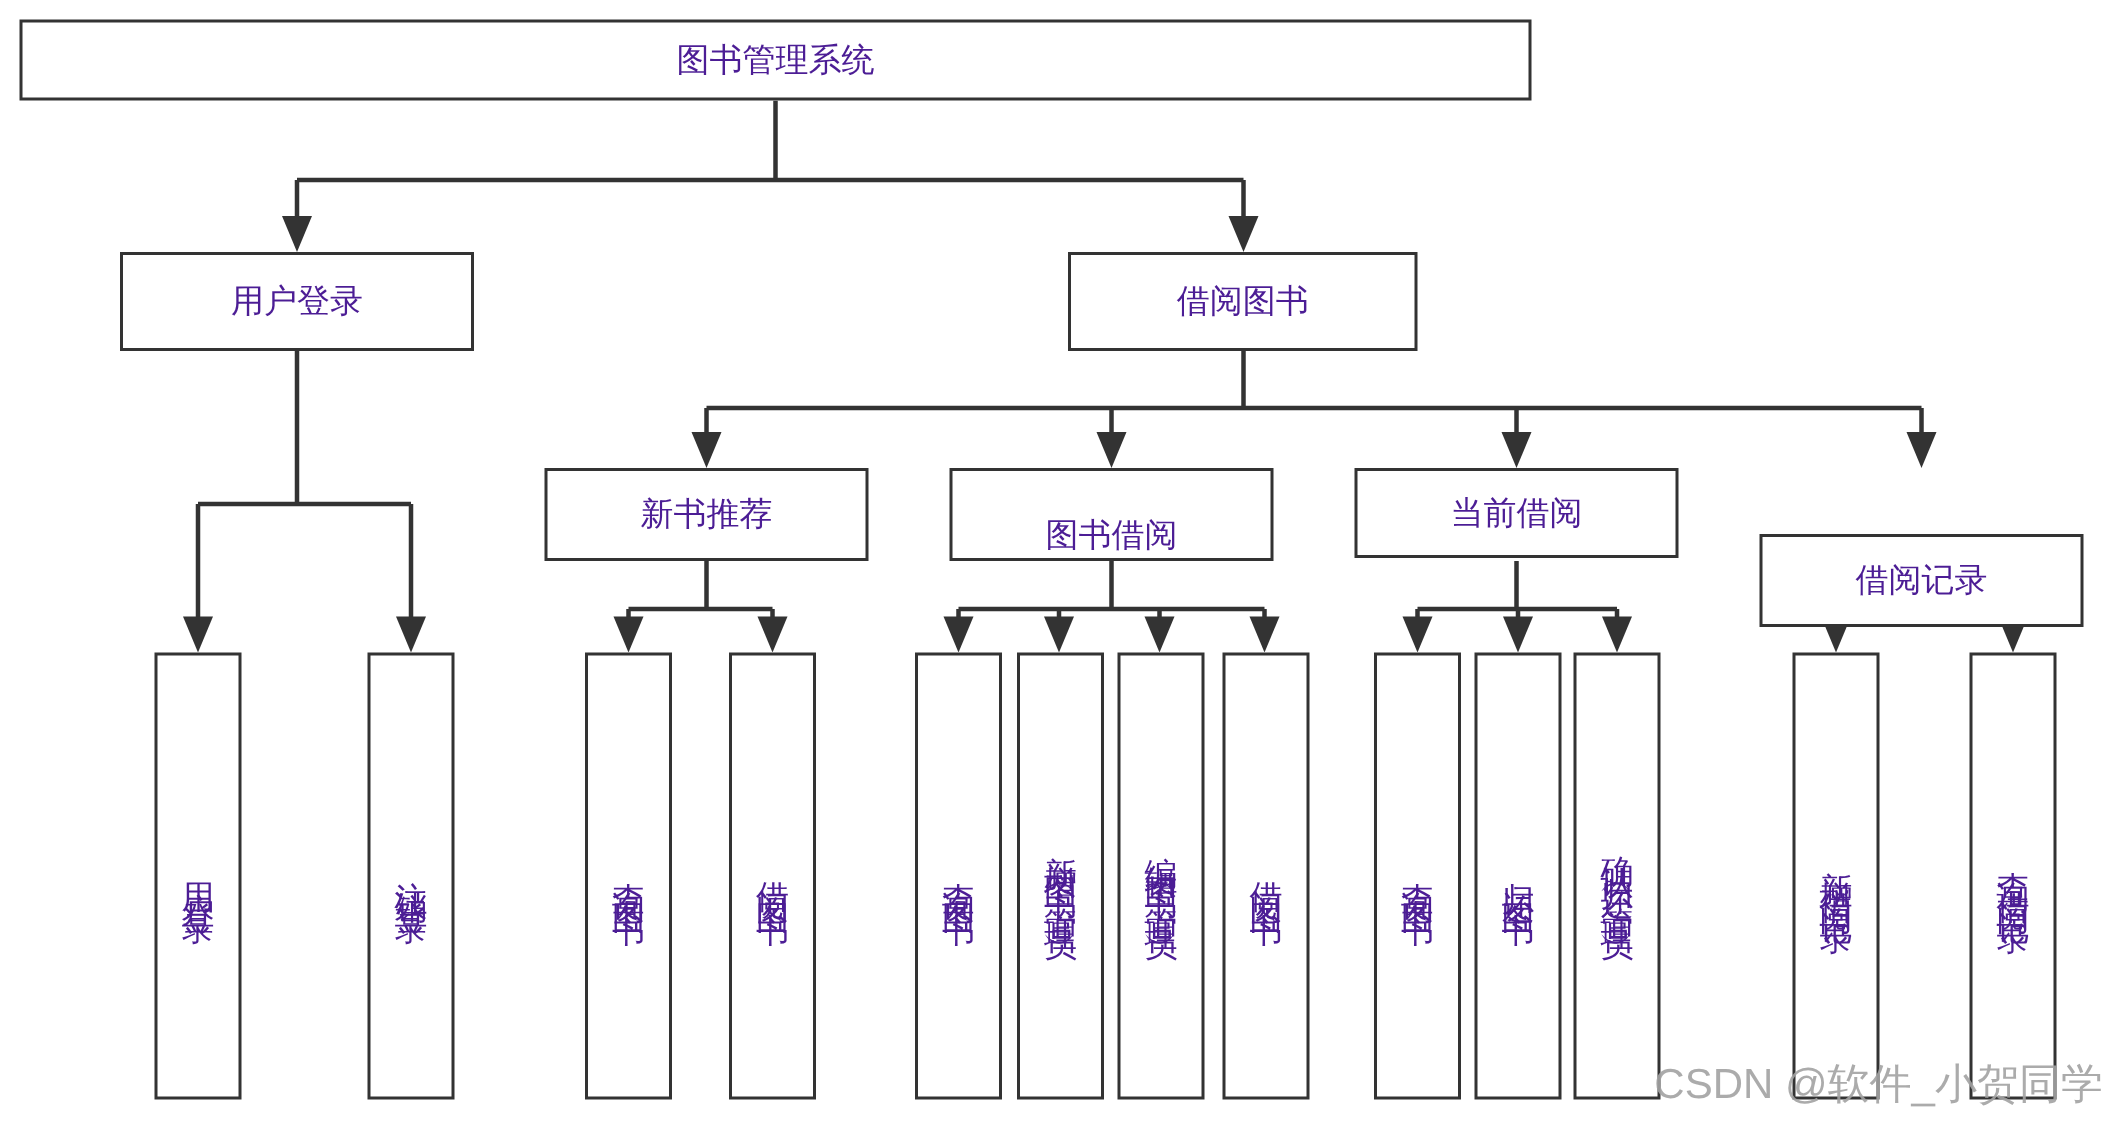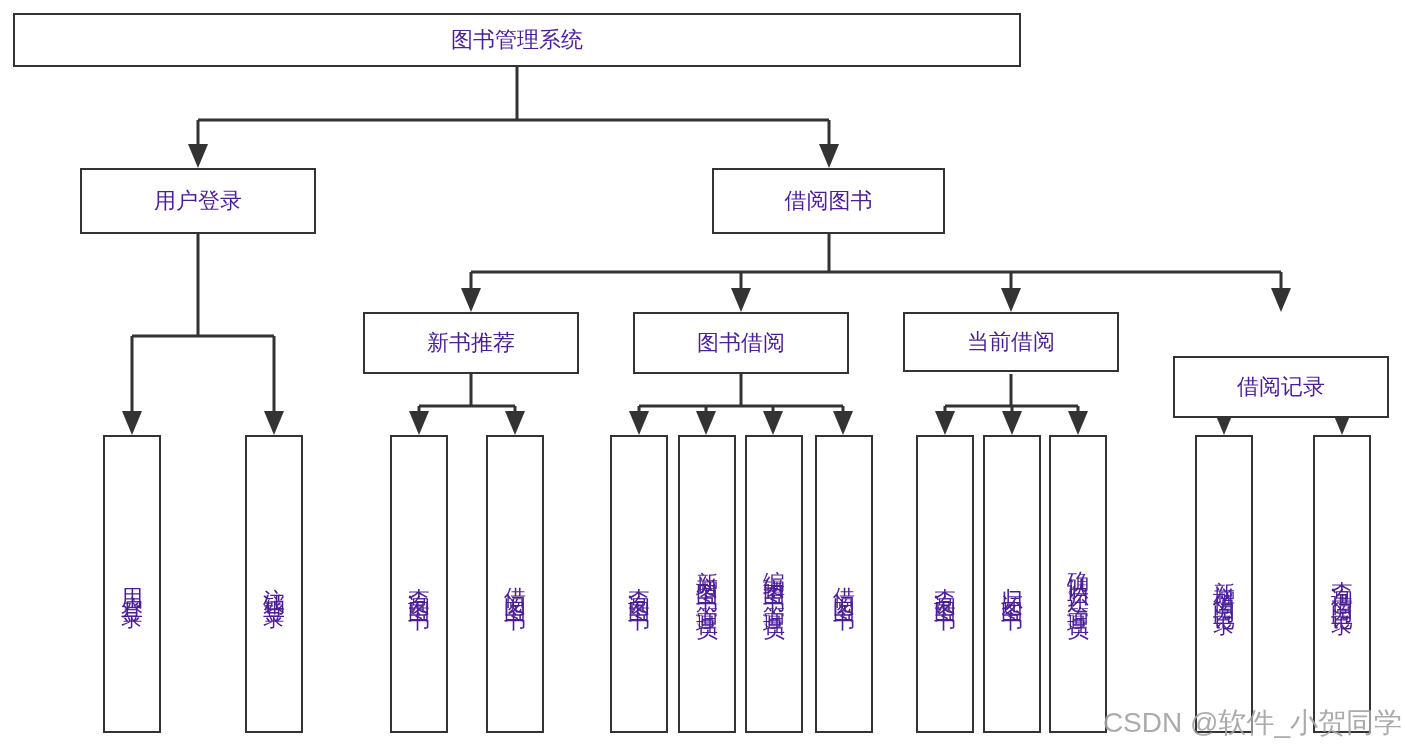--- a/index.html
+++ b/index.html
@@ -109,21 +109,21 @@
   <div class="node" style="left:80px; top:168px; width:236px; height:66px;">
     <span class="lbl">用户登录</span>
   </div>
   <div class="node" style="left:712px; top:168px; width:233px; height:66px;">
     <span class="lbl">借阅图书</span>
   </div>
 
   <div class="node" style="left:363px; top:312px; width:216px; height:62px;">
     <span class="lbl">新书推荐</span>
   </div>
-  <div class="node" style="left:633px; top:312px; width:216px; height:62px;">
+  <div class="node" style="left:633px; top:312px; width:216px; height:62px;align-items:flex-end;">
     <span class="lbl">图书借阅</span>
   </div>
   <div class="node" style="left:903px; top:312px; width:216px; height:60px;">
     <span class="lbl">当前借阅</span>
   </div>
   <div class="node" style="left:1173px; top:312px; width:216px; height:62px;margin-top:44px;">
     <span class="lbl">借阅记录</span>
   </div>
 
   <div class="node vnode" style="left:103px; top:435px; width:58px; height:298px;">

